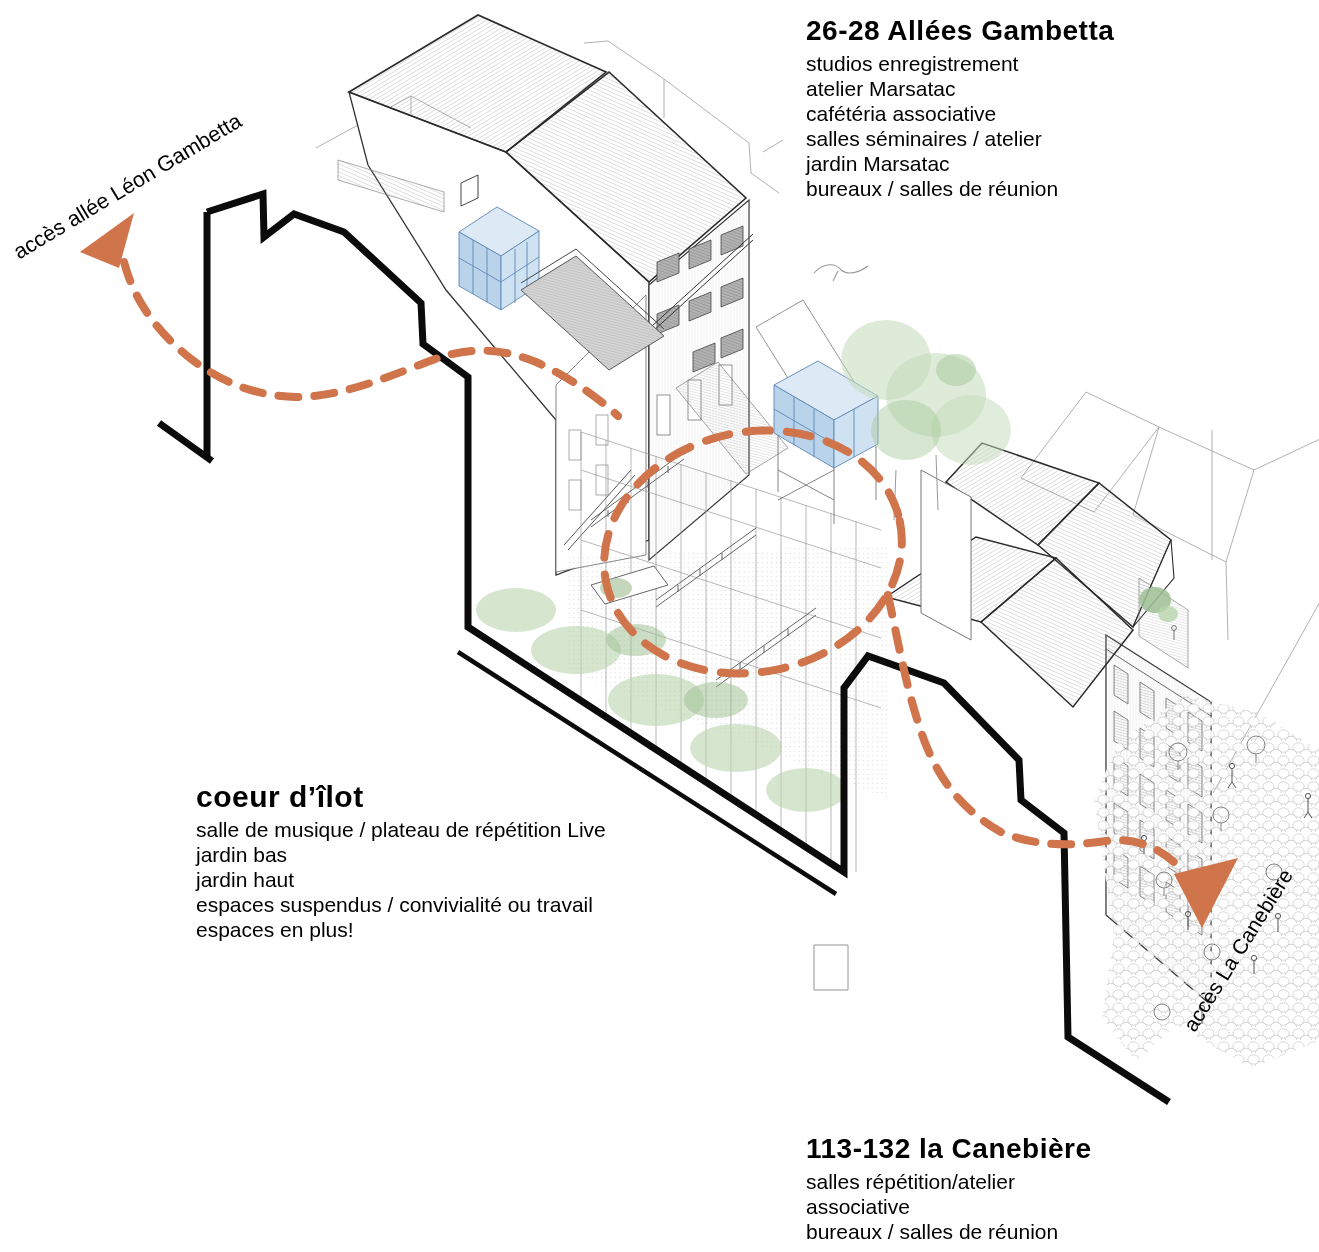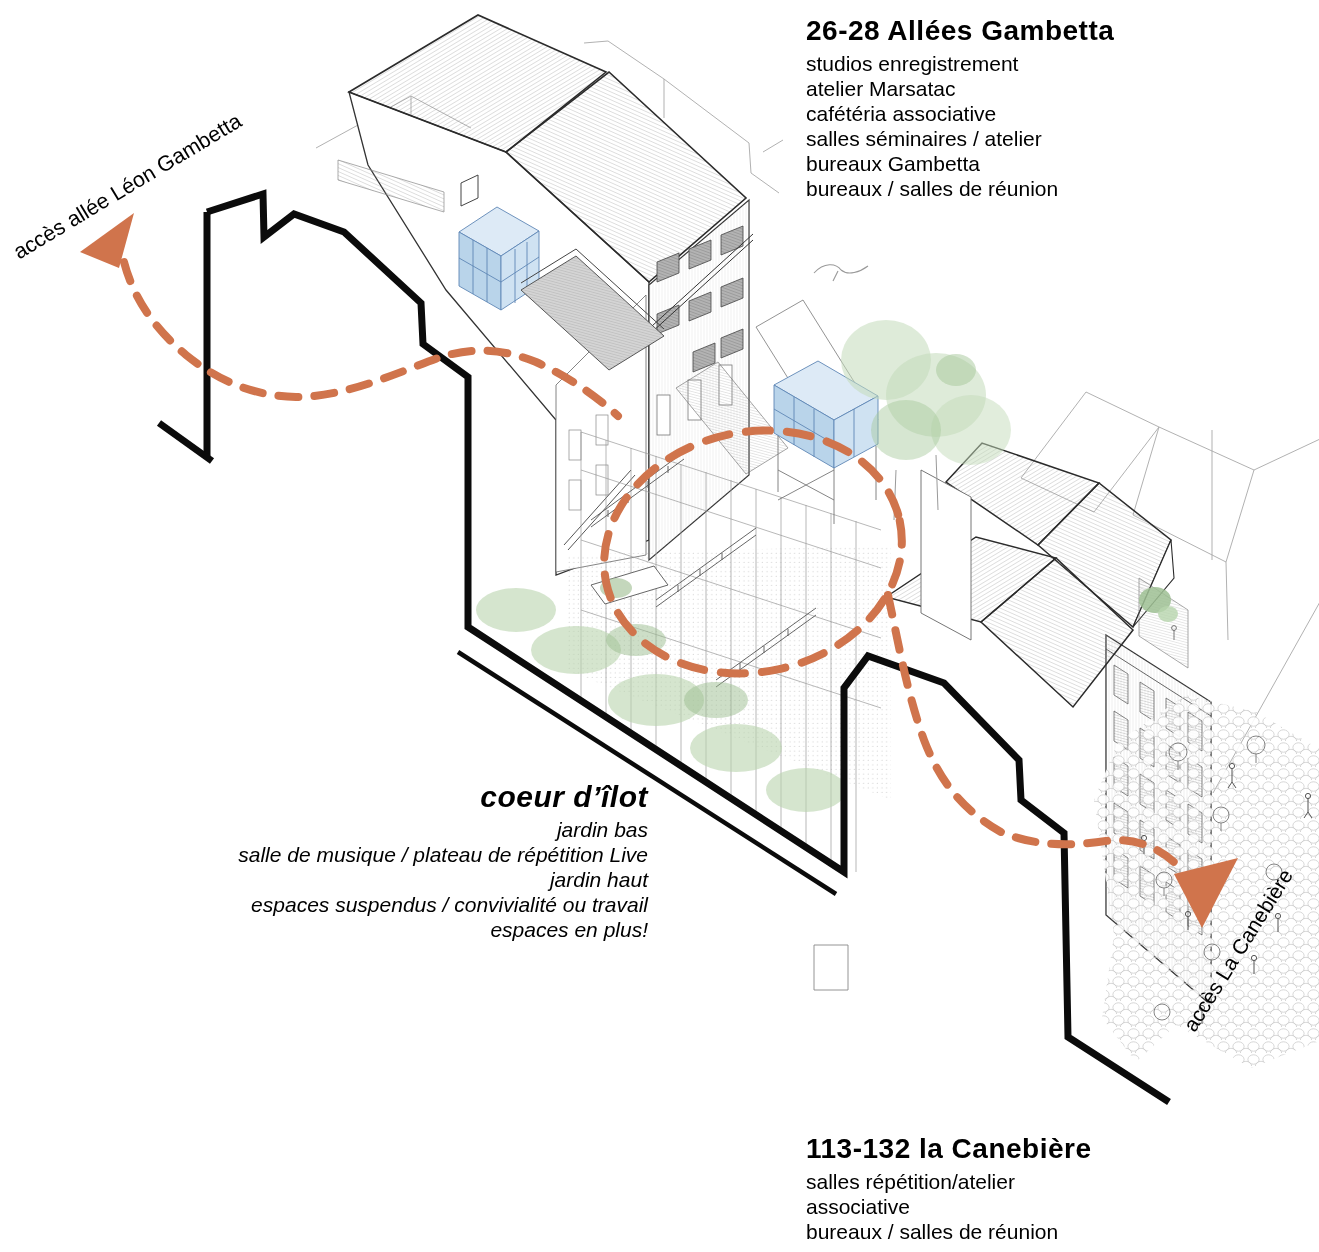--- a/index.html
+++ b/index.html
@@ -2,21 +2,21 @@
 <html><head>
 <meta charset="utf-8">
 <style>
   html,body{margin:0;padding:0;background:#ffffff;}
   body{width:1319px;height:1252px;position:relative;overflow:hidden;
        font-family:"Liberation Sans", sans-serif;color:#000;}
   .stage{position:absolute;left:16px;top:0;width:1314px;height:1252px;}
   svg.draw{position:absolute;left:0;top:0;}
   .tblock{position:absolute;line-height:25px;font-size:21px;}
   .tblock .title{font-weight:bold;font-size:28px;line-height:34px;letter-spacing:.5px;margin-bottom:3px;}
-  .tblock.right{text-align:right;font-style:italic;}
+  .tblock.right{}
   .tblock.right .title{font-size:30px;}
   .rot{position:absolute;white-space:nowrap;font-size:21.5px;transform-origin:0 100%;}
   .rot.g{transform:rotate(-31deg);}
   .rot.c{transform:rotate(-58deg);font-size:21px;}
 </style>
 </head>
 <body>
 
 <div class="stage">
 
@@ -321,28 +321,28 @@
     <path d="M822,271 L817,281"></path>
   </g>
 </svg>
 
 <div class="tblock" style="left:790px;top:14px;width:400px;">
   <div class="title">26-28 Allées Gambetta</div>
   <div>studios enregistrement</div>
   <div>atelier Marsatac</div>
   <div>cafétéria associative</div>
   <div>salles séminaires / atelier</div>
-  <div>bureaux Gambetta</div>
+  <div>jardin Marsatac</div>
   <div>bureaux / salles de réunion</div>
 </div>
 
 <div class="tblock right" style="left:180px;top:780px;width:452px;">
   <div class="title">coeur d’îlot</div>
+  <div>salle de musique / plateau de répétition Live</div>
   <div>jardin bas</div>
-  <div>salle de musique / plateau de répétition Live</div>
   <div>jardin haut</div>
   <div>espaces suspendus / convivialité ou travail</div>
   <div>espaces en plus!</div>
 </div>
 
 <div class="tblock" style="left:790px;top:1132px;width:420px;">
   <div class="title">113-132 la Canebière</div>
   <div>salles répétition/atelier</div>
   <div>associative</div>
   <div>bureaux / salles de réunion</div>

